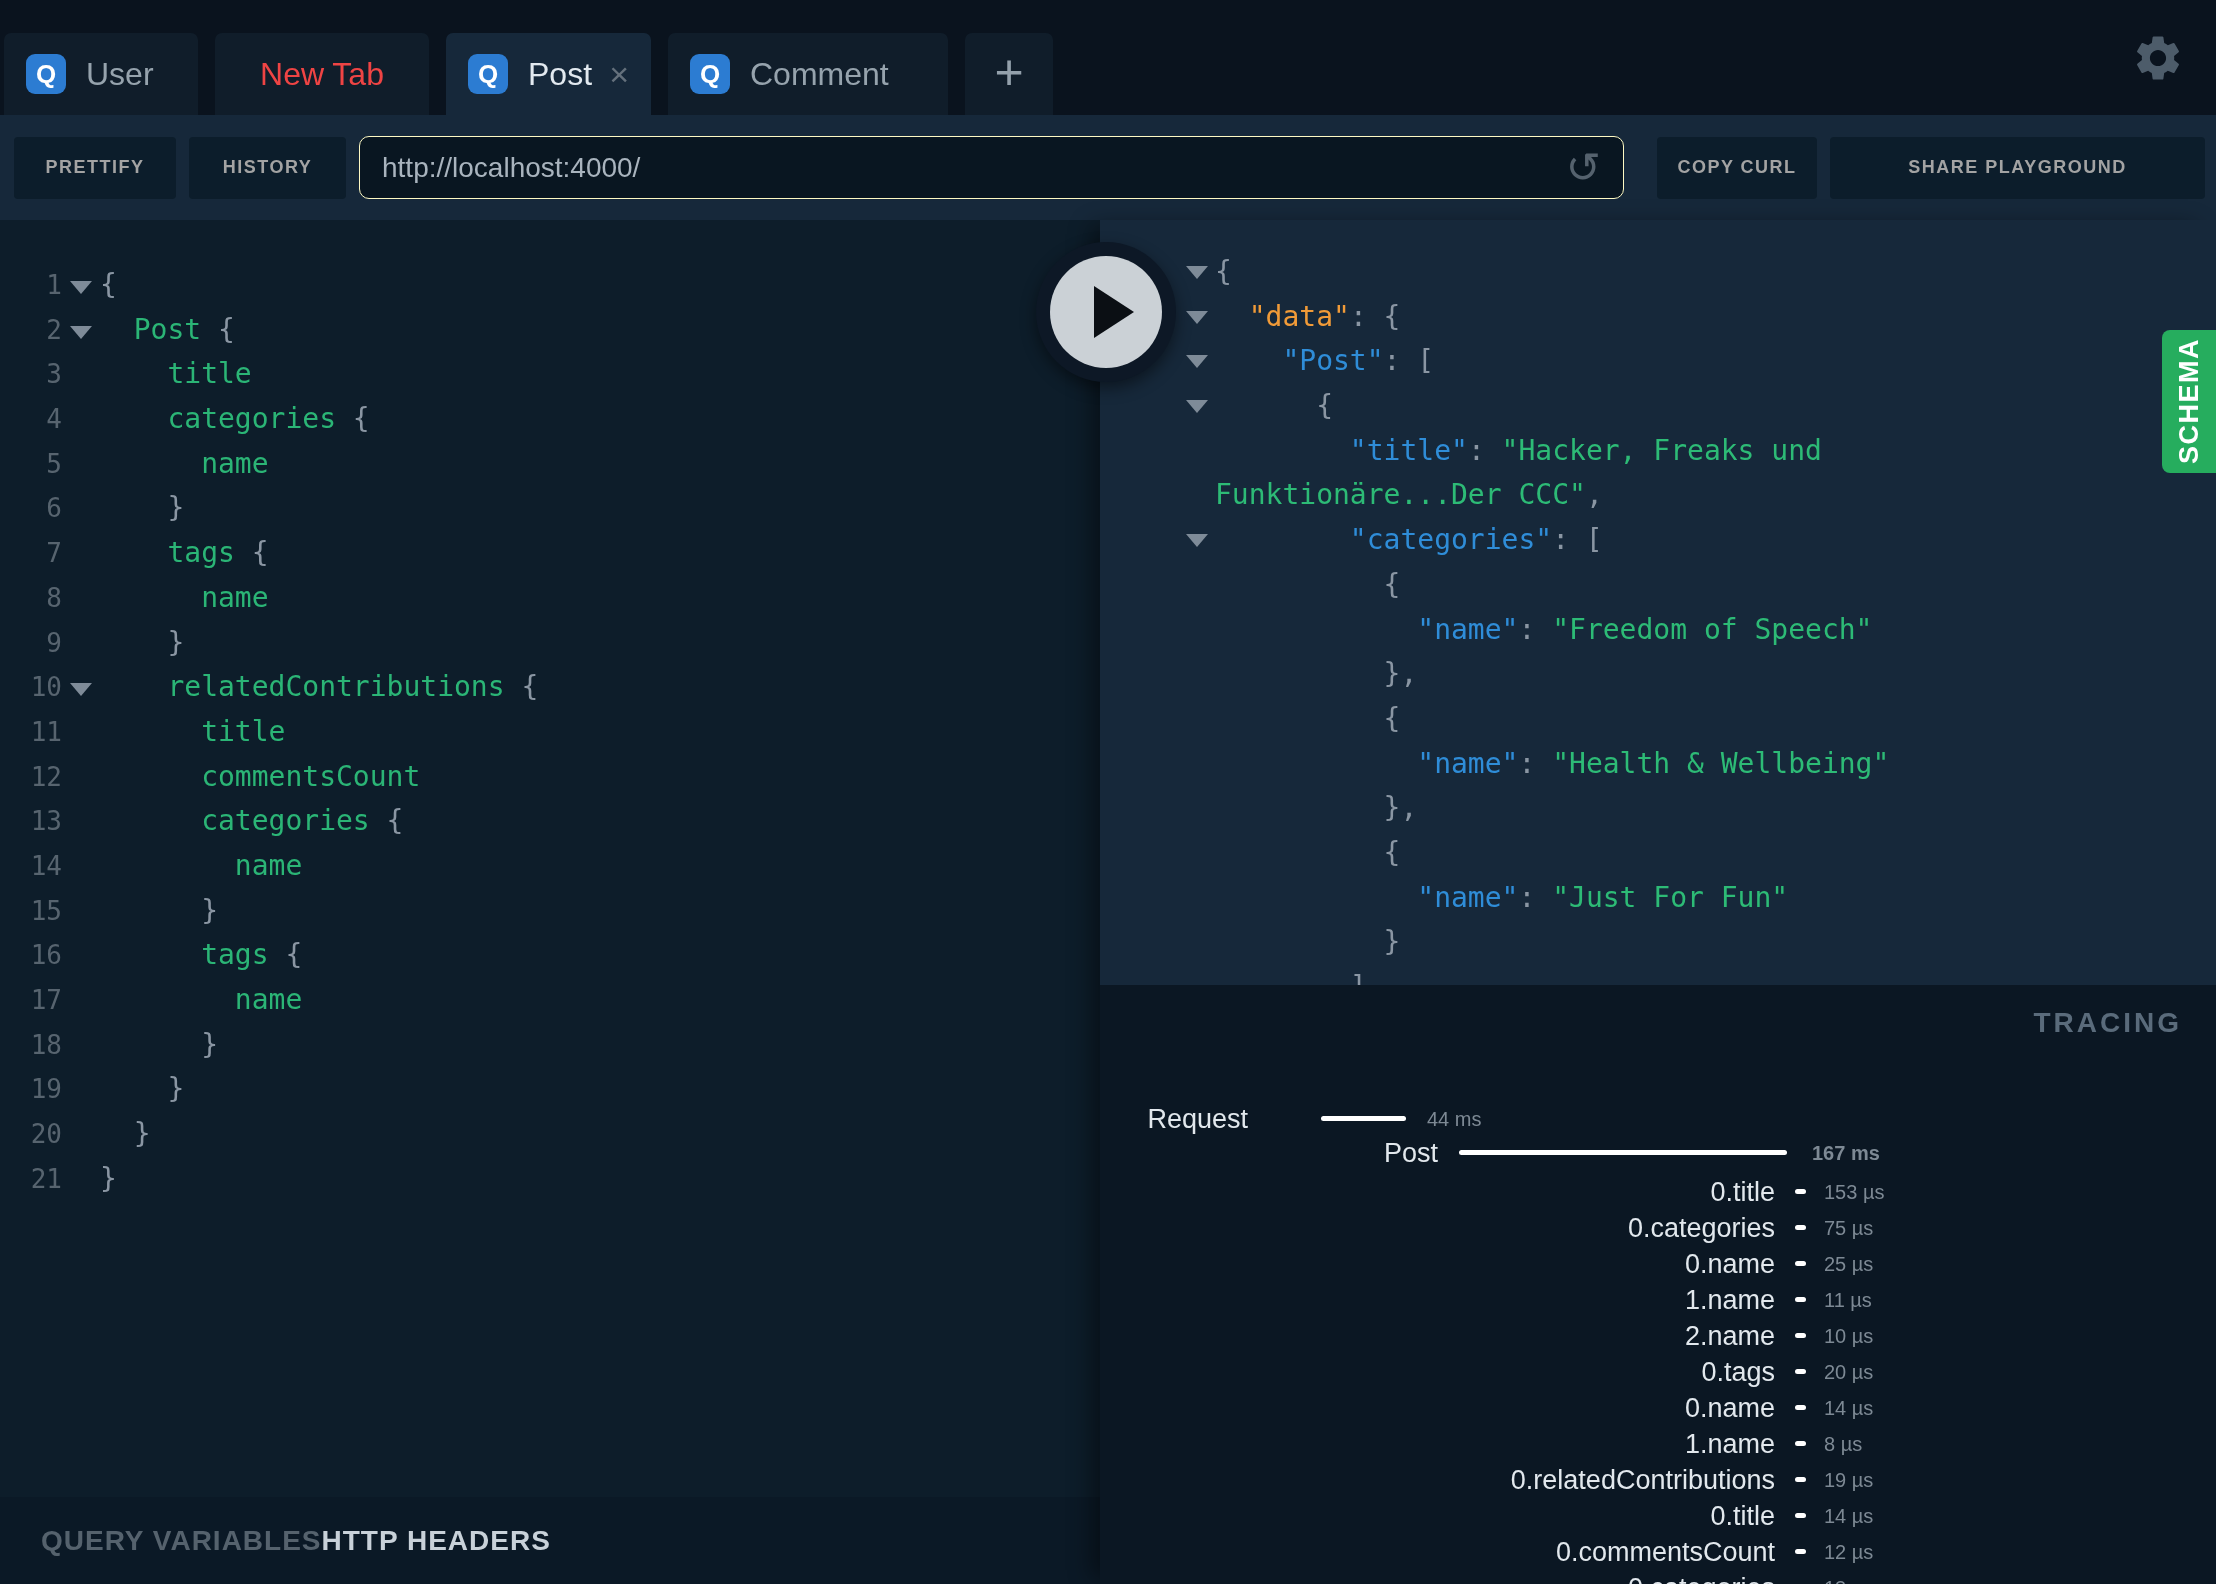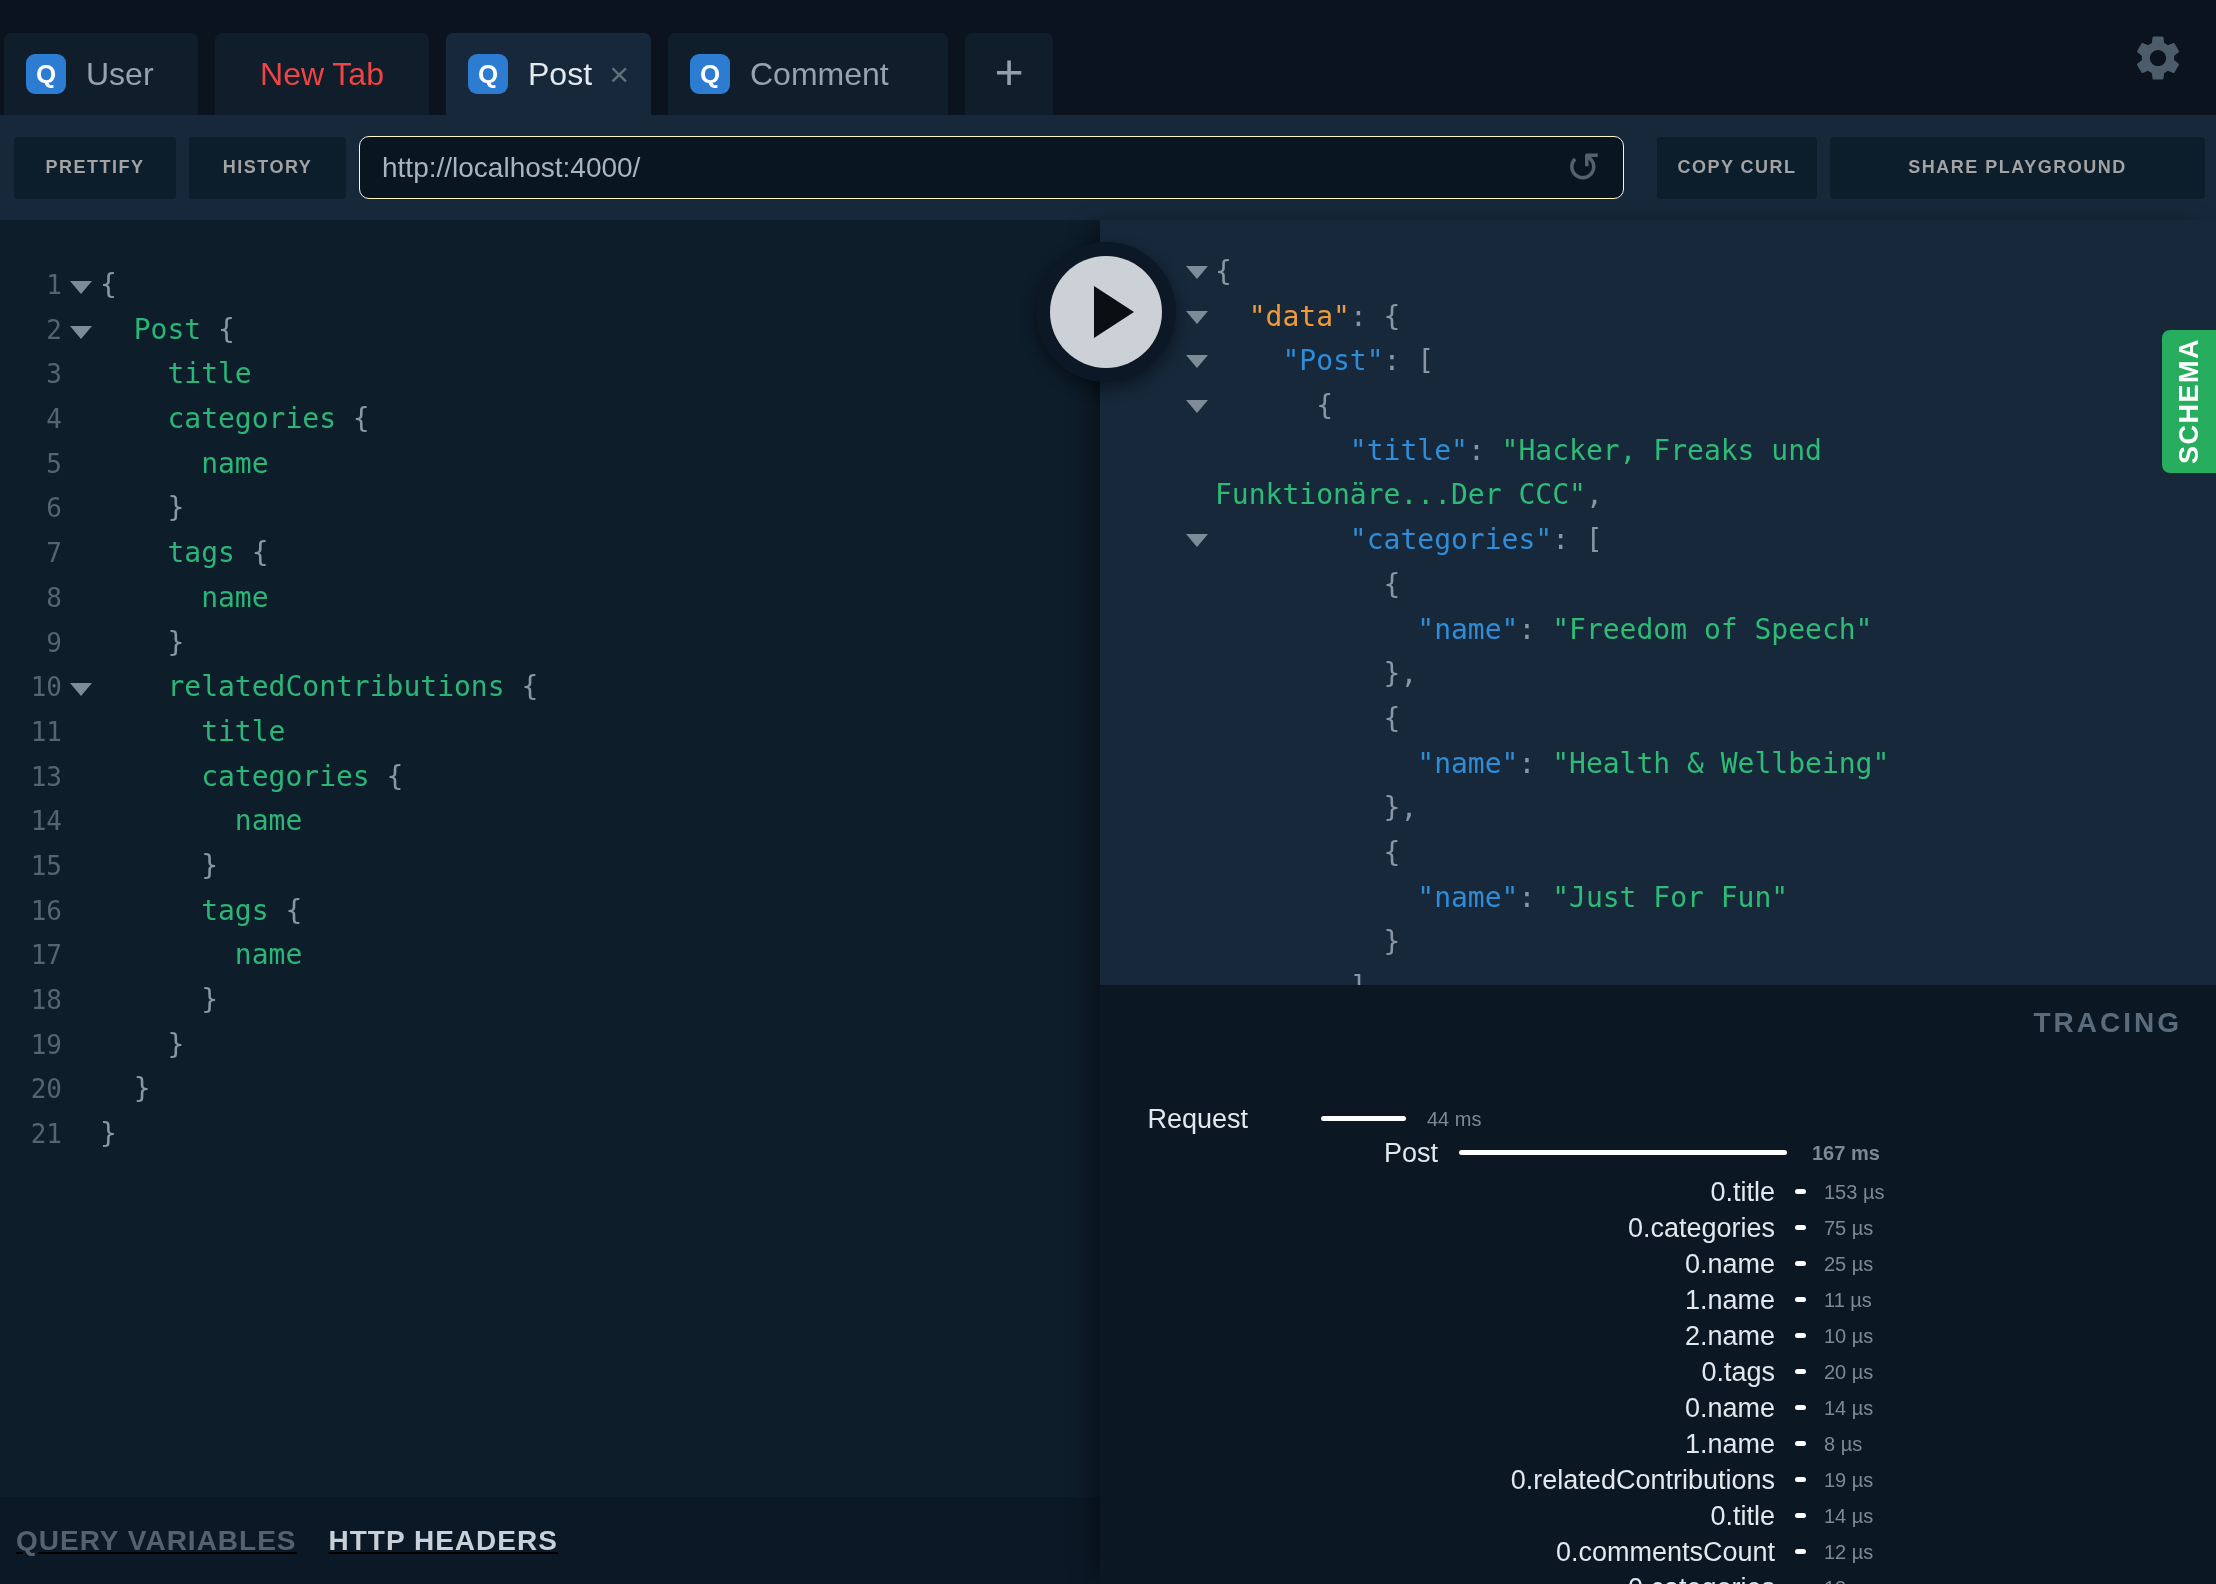--- a/index.html
+++ b/index.html
@@ -61,21 +61,21 @@
        border-right:11px solid transparent;border-top:13px solid #7e8b98;}
   .foldcol .tri{margin-left:8px;}
   .code-response .line{padding-left:115px;}
   .tri.gut{position:absolute;left:86px;top:16px;}
   .codetext{white-space:pre;}
   .seg-p{color:#8a96a3;} .seg-f{color:#2bb576;} .seg-k{color:#2f8dd8;}
   .seg-d{color:#f19b38;} .seg-s{color:#2dbb76;}
 
   
   .footer{position:absolute;left:0;bottom:0;width:1100px;height:87px;background:#0b1926;
-          display:flex;align-items:center;gap:32px;padding-left:16px;box-sizing:border-box;text-decoration:underline;}
+          display:flex;align-items:center;padding-left:41px;box-sizing:border-box;}
   .footer span{font-size:28px;font-weight:700;letter-spacing:1px;cursor:pointer;}
   .f-dim{color:#55626d;} .f-bright{color:#c8d1d9;}
 
   
   .tracing{position:absolute;top:765px;left:0;right:0;bottom:0;background:#0b1723;
            overflow:hidden;}
   .tracing-title{position:absolute;top:22px;right:34px;font-size:28px;font-weight:700;
                  letter-spacing:3px;color:#5a6b7b;cursor:pointer;}
   .trow{position:absolute;left:0;width:100%;height:36px;}
   .tlabel{position:absolute;top:0;line-height:36px;font-size:27px;color:#e2e8ed;
@@ -159,20 +159,21 @@
         <div class="line"><span class="lnum">2</span><span class="foldcol"><i class="tri"></i></span><span class="codetext"><span class="seg-p">  </span><span class="seg-f">Post</span><span class="seg-p"> {</span></span></div>
         <div class="line"><span class="lnum">3</span><span class="foldcol"></span><span class="codetext"><span class="seg-p">    </span><span class="seg-f">title</span></span></div>
         <div class="line"><span class="lnum">4</span><span class="foldcol"></span><span class="codetext"><span class="seg-p">    </span><span class="seg-f">categories</span><span class="seg-p"> {</span></span></div>
         <div class="line"><span class="lnum">5</span><span class="foldcol"></span><span class="codetext"><span class="seg-p">      </span><span class="seg-f">name</span></span></div>
         <div class="line"><span class="lnum">6</span><span class="foldcol"></span><span class="codetext"><span class="seg-p">    }</span></span></div>
         <div class="line"><span class="lnum">7</span><span class="foldcol"></span><span class="codetext"><span class="seg-p">    </span><span class="seg-f">tags</span><span class="seg-p"> {</span></span></div>
         <div class="line"><span class="lnum">8</span><span class="foldcol"></span><span class="codetext"><span class="seg-p">      </span><span class="seg-f">name</span></span></div>
         <div class="line"><span class="lnum">9</span><span class="foldcol"></span><span class="codetext"><span class="seg-p">    }</span></span></div>
         <div class="line"><span class="lnum">10</span><span class="foldcol"><i class="tri"></i></span><span class="codetext"><span class="seg-p">    </span><span class="seg-f">relatedContributions</span><span class="seg-p"> {</span></span></div>
         <div class="line"><span class="lnum">11</span><span class="foldcol"></span><span class="codetext"><span class="seg-p">      </span><span class="seg-f">title</span></span></div>
+        <div class="line"><span class="lnum">12</span><span class="foldcol"></span><span class="codetext"><span class="seg-p">      </span><span class="seg-f">commentsCount</span></span></div>
         <div class="line"><span class="lnum">13</span><span class="foldcol"></span><span class="codetext"><span class="seg-p">      </span><span class="seg-f">categories</span><span class="seg-p"> {</span></span></div>
         <div class="line"><span class="lnum">14</span><span class="foldcol"></span><span class="codetext"><span class="seg-p">        </span><span class="seg-f">name</span></span></div>
         <div class="line"><span class="lnum">15</span><span class="foldcol"></span><span class="codetext"><span class="seg-p">      }</span></span></div>
         <div class="line"><span class="lnum">16</span><span class="foldcol"></span><span class="codetext"><span class="seg-p">      </span><span class="seg-f">tags</span><span class="seg-p"> {</span></span></div>
         <div class="line"><span class="lnum">17</span><span class="foldcol"></span><span class="codetext"><span class="seg-p">        </span><span class="seg-f">name</span></span></div>
         <div class="line"><span class="lnum">18</span><span class="foldcol"></span><span class="codetext"><span class="seg-p">      }</span></span></div>
         <div class="line"><span class="lnum">19</span><span class="foldcol"></span><span class="codetext"><span class="seg-p">    }</span></span></div>
         <div class="line"><span class="lnum">20</span><span class="foldcol"></span><span class="codetext"><span class="seg-p">  }</span></span></div>
         <div class="line"><span class="lnum">21</span><span class="foldcol"></span><span class="codetext"><span class="seg-p">}</span></span></div>
       </div>

